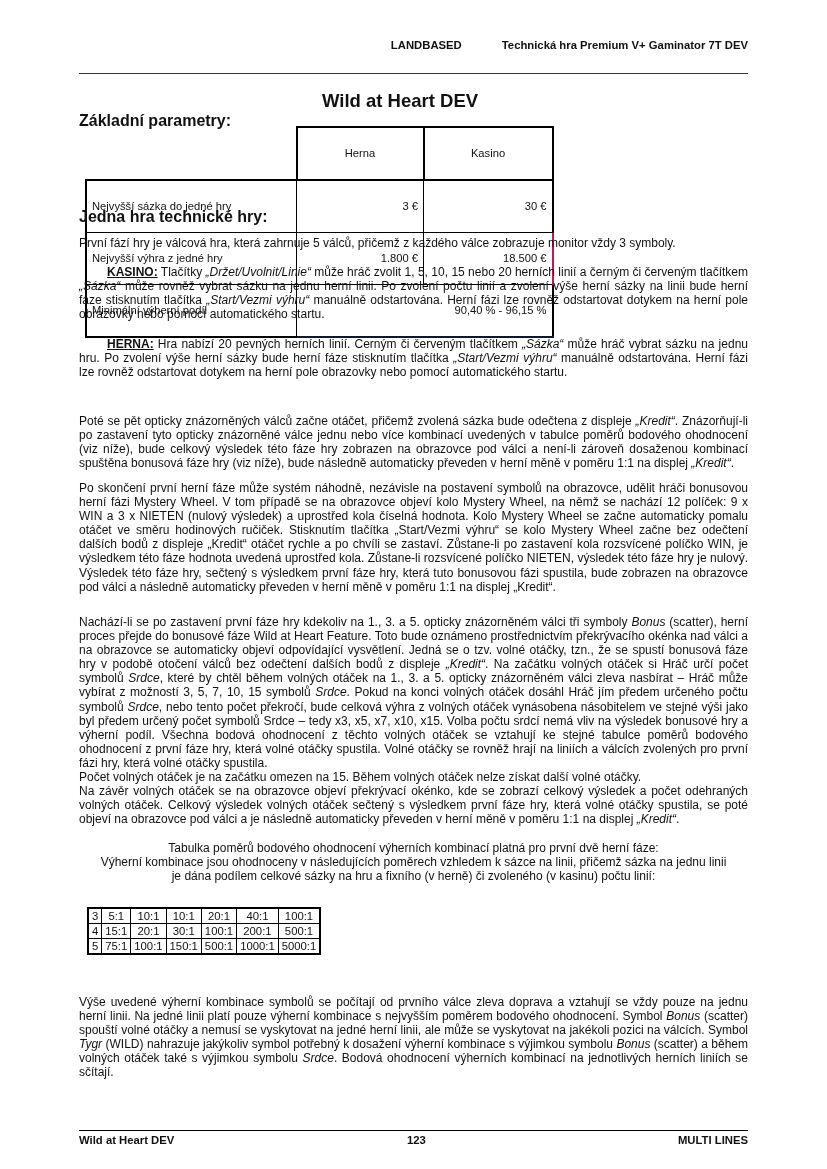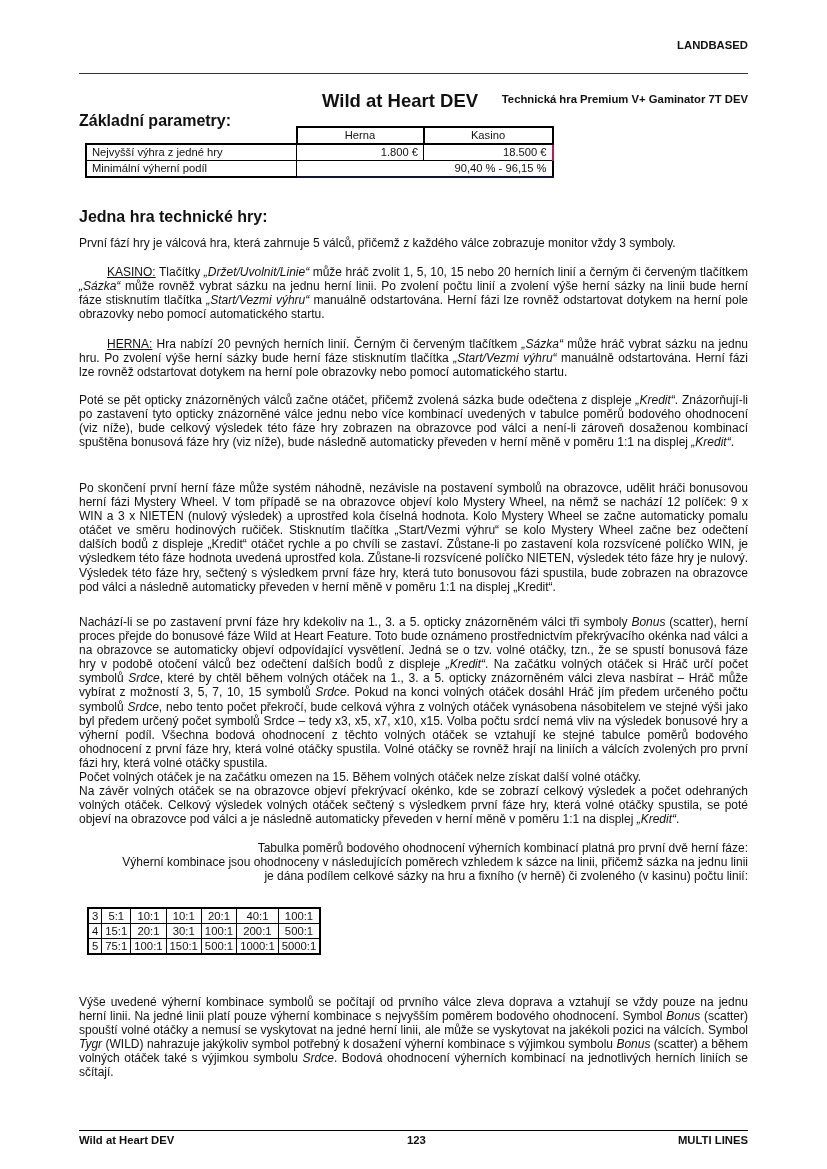--- a/index.html
+++ b/index.html
@@ -2,40 +2,40 @@
 <html><head>
 <meta charset="utf-8">
 <style>
   html, body { margin: 0; padding: 0; background: #ffffff; }
   body {
     width: 827px; height: 1169px; position: relative; overflow: hidden;
     font-family: "Liberation Sans", sans-serif; color: #111;
   }
   .hdr { position: absolute; right: 79px; top: 38px; text-align: right;
     font-weight: bold; font-size: 11.3px; line-height: 14px; }
-  .hdr .row2 { display: flex; justify-content: flex-end; gap: 40px; flex-direction: column; }
+  .hdr .row2 { display: flex; justify-content: flex-end; gap: 40px; }
   .hdr-rule { position: absolute; left: 79px; right: 79px; top: 73px; border-top: 1px solid #333; }
   .title { position: absolute; left: 0; right: 79px; top: 90px; text-align: right;
     padding-right: 0; font-weight: bold; font-size: 18.5px; }
   .title span { position: absolute; left: 322px; }
   .subhead { position: absolute; left: 79px; font-weight: bold; font-size: 16px; }
   table.params { position: absolute; left: 85px; top: 126px; border-collapse: collapse;
     font-size: 11.2px; line-height: 13px; }
-  table.params td { border: 1px solid #000; padding: 1px 5px; height: 13px; }
+  table.params td { border: 1px solid #000; padding: 19px 5px; height: 13px; }
   table.params td.lbl { width: 199px; }
   table.params td.v { width: 115px; text-align: right; }
   table.params td.v2 { width: 117px; text-align: right; }
   table.params tr.head td.lbl { border: none; border-bottom: 1px solid #000; }
   table.params tr.head td { text-align: center; border-width: 1.5px; }
   table.params { border: 2px solid #000; }
   table.params tr.head td.lbl { border-left: none; border-top: none; }
   .p { position: absolute; left: 79px; width: 669px; font-size: 12px; line-height: 14.1px;
     text-align: justify; }
   .p i { font-style: italic; }
-  .lab { font-weight: normal; text-decoration: underline; padding-left: 28px; }
+  .lab { font-weight: bold; text-decoration: underline; padding-left: 28px; }
   table.pay { position: absolute; left: 87px; top: 907px; border-collapse: collapse;
     font-size: 11.3px; line-height: 13px; border: 2px solid #000; }
   table.pay td { border: 1px solid #000; text-align: center; padding: 0 3px; height: 14px; }
   table.pay tr.head td { height: 28px; border-bottom: 1.5px solid #000; }
   .ftr-rule { position: absolute; left: 79px; right: 79px; top: 1130px; border-top: 1.5px solid #000; }
   .ftr { position: absolute; left: 79px; right: 79px; top: 1134px; font-weight: bold; font-size: 11.3px;
     display: flex; justify-content: space-between; }
   .ftr .mid { position: absolute; left: 328px; }
 </style>
 </head>
@@ -56,20 +56,25 @@
 <div class="subhead" style="top:112px">Základní parametry:</div>
 
 <table class="params" style="border:none">
   <tbody>
       <tr class="head">
     <td class="lbl" style="border:none;border-bottom:2px solid #000"></td>
     <td class="v" style="text-align:center;border:2px solid #000">Herna</td>
     <td class="v2" style="text-align:center;border:2px solid #000">Kasino</td>
   </tr>
   <tr>
+    <td class="lbl" style="border-left:2px solid #000">Nejvyšší sázka do jedné hry</td>
+    <td class="v">3 €</td>
+    <td class="v2" style="border-right:2px solid #000">30 €</td>
+  </tr>
+  <tr>
     <td class="lbl" style="border-left:2px solid #000">Nejvyšší výhra z jedné hry</td>
     <td class="v">1.800 €</td>
     <td class="v2" style="border-right:2px solid #be185d">18.500 €</td>
   </tr>
   <tr>
     <td class="lbl" style="border-left:2px solid #000;border-bottom:2px solid #000">Minimální výherní podíl</td>
     <td colspan="2" style="text-align:right;border-right:2px solid #000;border-bottom:2px solid #0f172a">90,40 % - 96,15 %</td>
   </tr>
 </tbody>
   </table>
@@ -79,33 +84,33 @@
 <div class="p" style="top:236px">První fází hry je válcová hra, která zahrnuje 5 válců, přičemž z každého válce zobrazuje monitor vždy 3 symboly.</div>
 
 <div class="p" style="top:265px">
   <span class="lab">KASINO:</span><span> Tlačítky </span><i>„Držet/Uvolnit/Linie“</i><span> může hráč zvolit 1, 5, 10, 15 nebo 20 herních linií a černým či červeným tlačítkem </span><i>„Sázka“</i><span> může rovněž vybrat sázku na jednu herní linii. Po zvolení počtu linií a zvolení výše herní sázky na linii bude herní fáze stisknutím tlačítka </span><i>„Start/Vezmi výhru“</i><span> manuálně odstartována. Herní fázi lze rovněž odstartovat dotykem na herní pole obrazovky nebo pomocí automatického startu.</span>
 </div>
 
 <div class="p" style="top:337px">
   <span class="lab">HERNA:</span><span> Hra nabízí 20 pevných herních linií. Černým či červeným tlačítkem </span><i>„Sázka“</i><span> může hráč vybrat sázku na jednu hru. Po zvolení výše herní sázky bude herní fáze stisknutím tlačítka </span><i>„Start/Vezmi výhru“</i><span> manuálně odstartována. Herní fázi lze rovněž odstartovat dotykem na herní pole obrazovky nebo pomocí automatického startu.</span>
 </div>
 
-<div class="p" style="top:393px">
+<div class="p" style="top:414px">
   <span>Poté se pět opticky znázorněných válců začne otáčet, přičemž zvolená sázka bude odečtena z displeje </span><i>„Kredit“</i><span>. Znázorňují-li po zastavení tyto opticky znázorněné válce jednu nebo více kombinací uvedených v tabulce poměrů bodového ohodnocení (viz níže), bude celkový výsledek této fáze hry zobrazen na obrazovce pod válci a není-li zároveň dosaženou kombinací spuštěna bonusová fáze hry (viz níže), bude následně automaticky převeden v herní měně v poměru 1:1 na displej </span><i>„Kredit“</i><span>.</span>
 </div>
 
 <div class="p" style="top:481px">Po skončení první herní fáze může systém náhodně, nezávisle na postavení symbolů na obrazovce, udělit hráči bonusovou herní fázi Mystery Wheel. V tom případě se na obrazovce objeví kolo Mystery Wheel, na němž se nachází 12 políček: 9 x WIN a 3 x NIETEN (nulový výsledek) a uprostřed kola číselná hodnota. Kolo Mystery Wheel se začne automaticky pomalu otáčet ve směru hodinových ručiček. Stisknutím tlačítka „Start/Vezmi výhru“ se kolo Mystery Wheel začne bez odečtení dalších bodů z displeje „Kredit“ otáčet rychle a po chvíli se zastaví. Zůstane-li po zastavení kola rozsvícené políčko WIN, je výsledkem této fáze hodnota uvedená uprostřed kola. Zůstane-li rozsvícené políčko NIETEN, výsledek této fáze hry je nulový. Výsledek této fáze hry, sečtený s výsledkem první fáze hry, která tuto bonusovou fázi spustila, bude zobrazen na obrazovce pod válci a následně automaticky převeden v herní měně v poměru 1:1 na displej „Kredit“.</div>
 
 <div class="p" style="top:615px">
   <span>Nachází-li se po zastavení první fáze hry kdekoliv na 1., 3. a 5. opticky znázorněném válci tři symboly </span><i>Bonus</i><span> (scatter), herní proces přejde do bonusové fáze Wild at Heart Feature. Toto bude oznámeno prostřednictvím překrývacího okénka nad válci a na obrazovce se automaticky objeví odpovídající vysvětlení. Jedná se o tzv. volné otáčky, tzn., že se spustí bonusová fáze hry v podobě otočení válců bez odečtení dalších bodů z displeje </span><i>„Kredit“</i><span>. Na začátku volných otáček si Hráč určí počet symbolů </span><i>Srdce</i><span>, které by chtěl během volných otáček na 1., 3. a 5. opticky znázorněném válci zleva nasbírat – Hráč může vybírat z možností 3, 5, 7, 10, 15 symbolů </span><i>Srdce</i><span>. Pokud na konci volných otáček dosáhl Hráč jím předem určeného počtu symbolů </span><i>Srdce</i><span>, nebo tento počet překročí, bude celková výhra z volných otáček vynásobena násobitelem ve stejné výši jako byl předem určený počet symbolů Srdce – tedy x3, x5, x7, x10, x15. Volba počtu srdcí nemá vliv na výsledek bonusové hry a výherní podíl. Všechna bodová ohodnocení z těchto volných otáček se vztahují ke stejné tabulce poměrů bodového ohodnocení z první fáze hry, která volné otáčky spustila. Volné otáčky se rovněž hrají na liniích a válcích zvolených pro první fázi hry, která volné otáčky spustila.</span><br>
   <span>Počet volných otáček je na začátku omezen na 15. Během volných otáček nelze získat další volné otáčky.</span><br>
   <span>Na závěr volných otáček se na obrazovce objeví překrývací okénko, kde se zobrazí celkový výsledek a počet odehraných volných otáček. Celkový výsledek volných otáček sečtený s výsledkem první fáze hry, která volné otáčky spustila, se poté objeví na obrazovce pod válci a je následně automaticky převeden v herní měně v poměru 1:1 na displej </span><i>„Kredit“</i><span>.</span>
 </div>
 
-<div class="p" style="top:841px;text-align:right">
+<div class="p" style="top:841px;text-align:center">
   <span>Tabulka poměrů bodového ohodnocení výherních kombinací platná pro první dvě herní fáze:</span><br>
   <span>Výherní kombinace jsou ohodnoceny v následujících poměrech vzhledem k sázce na linii, přičemž sázka na jednu linii</span><br>
   <span>je dána podílem celkové sázky na hru a fixního (v herně) či zvoleného (v kasinu) počtu linií:</span>
 </div>
 
 <table class="pay">
   <tbody>
   <tr>
     <td>3</td>
     <td>5:1</td>

